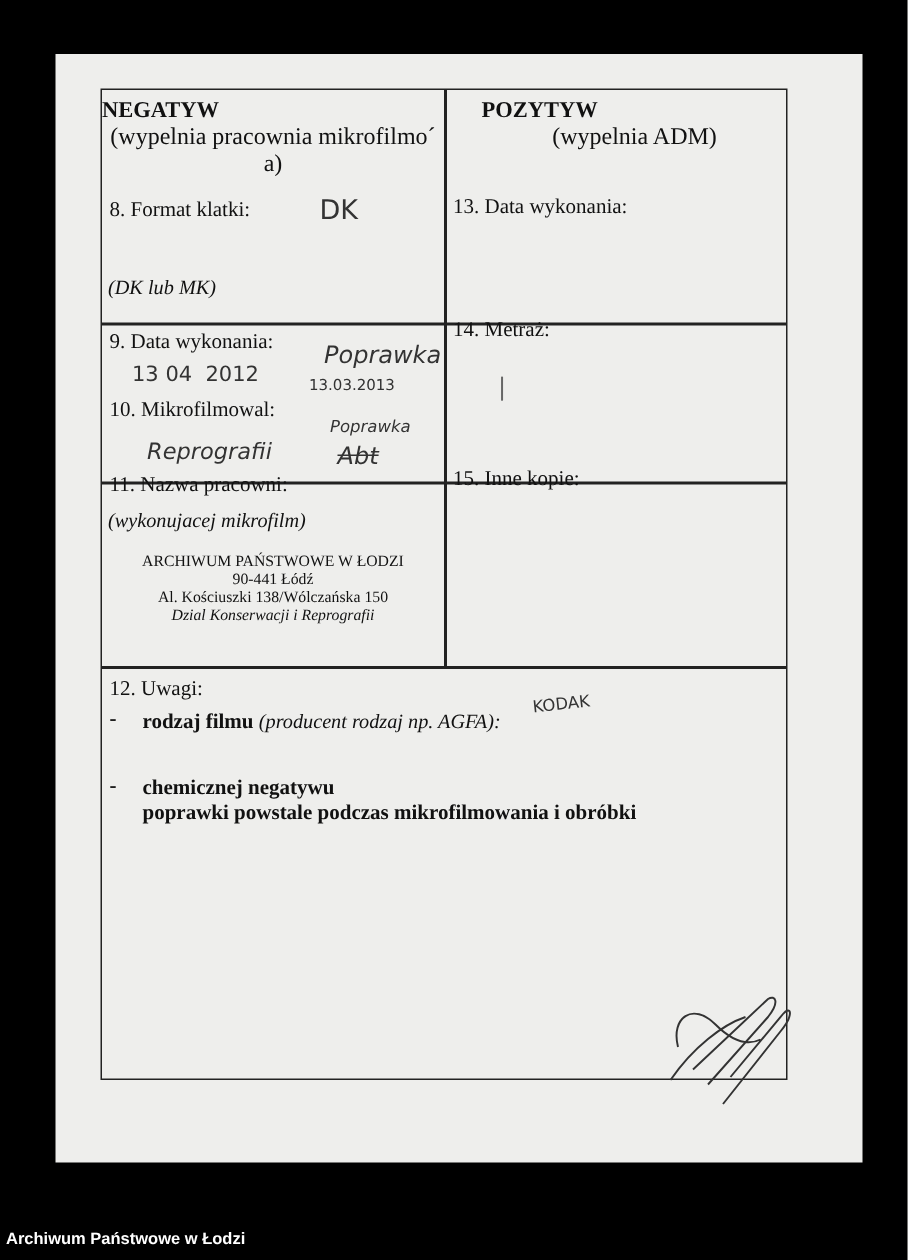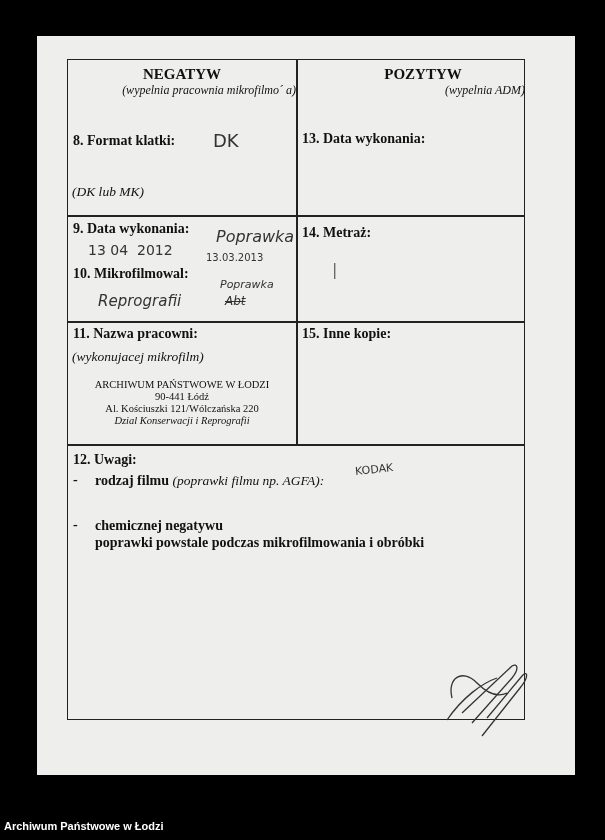--- a/index.html
+++ b/index.html
@@ -13,23 +13,23 @@
   }
   .table {
     position: absolute; left: 30px; top: 23px; width: 458px; height: 661px;
     border: 1.5px solid #222; box-sizing: border-box;
   }
   .vline { position: absolute; left: 228px; top: 0; width: 1.5px; height: 385px; background: #222; }
   .hline { position: absolute; left: 0; width: 100%; height: 1.5px; background: #222; }
   .cell { position: absolute; box-sizing: border-box; }
   .left { left: 0; width: 228px; }
   .right { left: 229px; width: 228px; padding-left: 24px; }
-  .hdr { text-align: center; font-weight: bold; font-size: 15px; margin-top: 6px; }
-  .sub { text-align: right; font-style: italic; font-size: 12px; }
-  .lbl { font-weight: bold; font-size: 14px; position: absolute; left: 5px; }
+  .hdr { text-align: left; font-weight: bold; font-size: 15px; margin-top: 6px; }
+  .sub { text-align: center; font-size: 16px; }
+  .lbl { font-weight: normal; font-size: 14px; position: absolute; left: 5px; }
   .it { font-style: italic; font-size: 13.5px; position: absolute; left: 4px; }
   .hand { font-family: "DejaVu Sans", sans-serif; font-size: 15px; color: #333; position: absolute; font-weight: normal; }
   .addr { position: absolute; left: 0; width: 228px; text-align: center; font-size: 10.5px; line-height: 12px; top: 57px; }
   .addr .i { font-style: italic; }
   .bullet { position: absolute; left: 5px; font-size: 14px; font-weight: bold; }
   .btext { position: absolute; left: 27px; font-size: 14px; font-weight: bold; line-height: 17px; }
   .btext .n { font-weight: normal; font-style: italic; font-size: 13.5px; }
   .footer {
     position: absolute; left: 4px; top: 820px; color: #fff;
     font-family: "Liberation Sans", sans-serif; font-weight: bold; font-size: 11px;
@@ -61,49 +61,49 @@
     </div>
 
     <div class="cell left" style="top:156px;height:105px">
       <div class="lbl" style="top:5px">9. Data wykonania:</div>
       <div class="hand" style="top:11px;left:148px;font-size:16px;font-style:italic">Poprawka</div>
       <div class="hand" style="top:26px;left:20px;font-size:14px;white-space:pre">13 04  2012</div>
       <div class="hand" style="top:36px;left:138px;font-size:10px">13.03.2013</div>
       <div class="lbl" style="top:50px">10. Mikrofilmowal:</div>
       <div class="hand" style="top:76px;left:30px;font-size:15px;font-style:italic">Reprografii</div>
       <div class="hand" style="top:62px;left:152px;font-size:11px;font-style:italic">Poprawka</div>
-      <div class="hand" style="top:78px;left:157px;font-size:12px;font-style:italic;text-decoration:line-through">Abt</div>
+      <div class="hand" style="top:78px;left:157px;font-size:16px;font-style:italic;text-decoration:line-through">Abt</div>
     </div>
 
-    <div class="cell right" style="top:160px;height:123px">
+    <div class="cell right" style="top:148px;height:123px">
       <div class="lbl" style="top:5px">14. Metraż:</div>
       <div class="hand" style="top:40px;left:35px;font-size:16px;color:#666">|</div>
     </div>
 
-    <div class="cell left" style="top:262px;height:120px">
+    <div class="cell left" style="top:252px;height:120px">
       <div class="lbl" style="top:4px">11. Nazwa pracowni:</div>
       <div class="it" style="top:27px">(wykonujacej mikrofilm)</div>
       <div class="addr">
         <div>ARCHIWUM PAŃSTWOWE W ŁODZI</div>
         <div>90-441 Łódź</div>
-        <div>Al. Kościuszki 121/Wólczańska 220</div>
+        <div>Al. Kościuszki 138/Wólczańska 150</div>
         <div class="i">Dzial Konserwacji i Reprografii</div>
       </div>
     </div>
 
-    <div class="cell right" style="top:262px;height:154px">
+    <div class="cell right" style="top:248px;height:154px">
       <div class="lbl" style="top:4px">15. Inne kopie:</div>
     </div>
 
     <div class="cell" style="left:0;width:456px;top:385px;height:275px">
       <div class="lbl" style="top:7px">12. Uwagi:</div>
       <div class="bullet" style="top:27px">-</div>
       <div class="btext" style="top:27px">
         <span>rodzaj filmu</span>
-        <span class="n">(poprawki filmu np. AGFA):</span>
+        <span class="n">(producent rodzaj np. AGFA):</span>
       </div>
       <div class="hand" style="top:18px;left:287px;font-size:11px;transform:rotate(-6deg)">KODAK</div>
       <div class="bullet" style="top:72px">-</div>
       <div class="btext" style="top:72px">
         <div>chemicznej negatywu</div>
         <div>poprawki powstale podczas mikrofilmowania i obróbki</div>
       </div>
     </div>
   </div>
 

